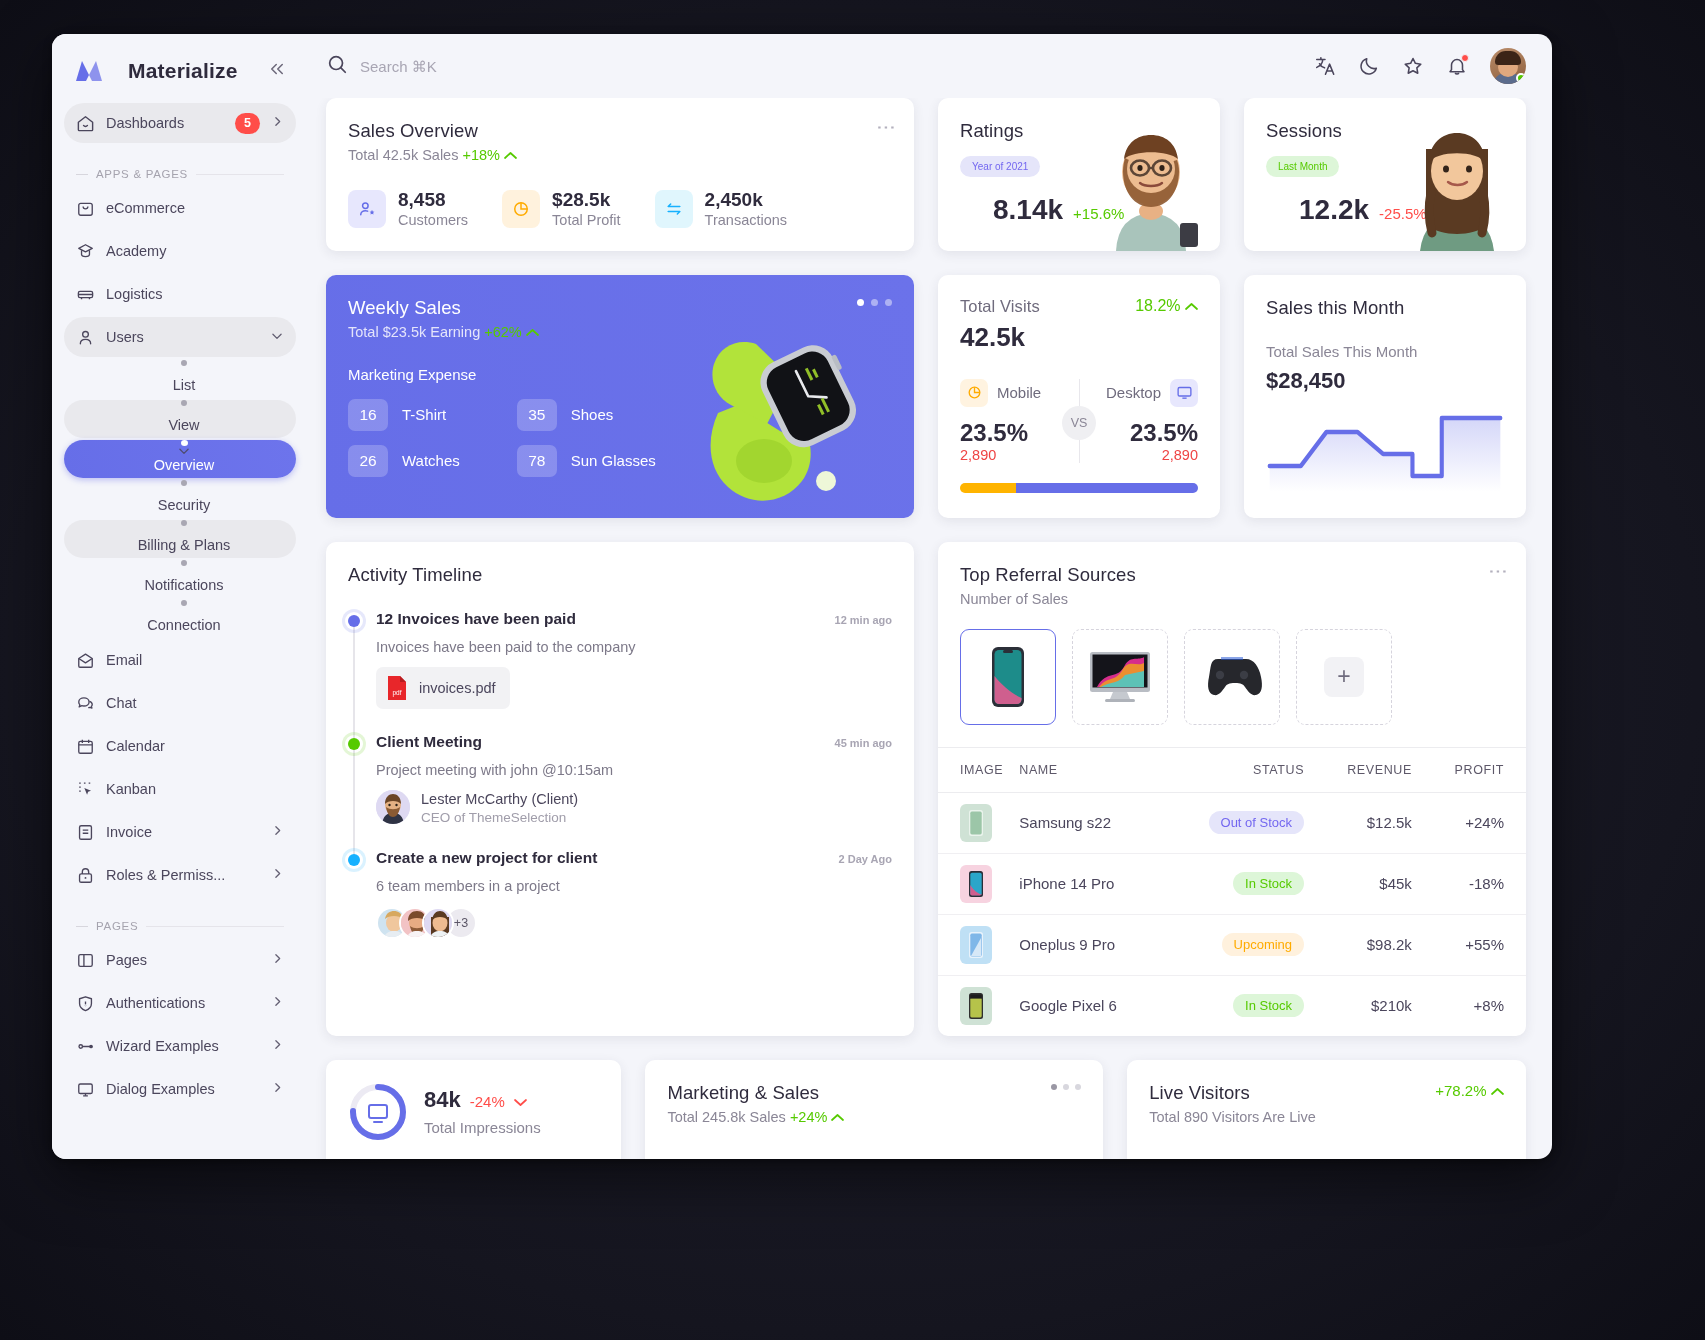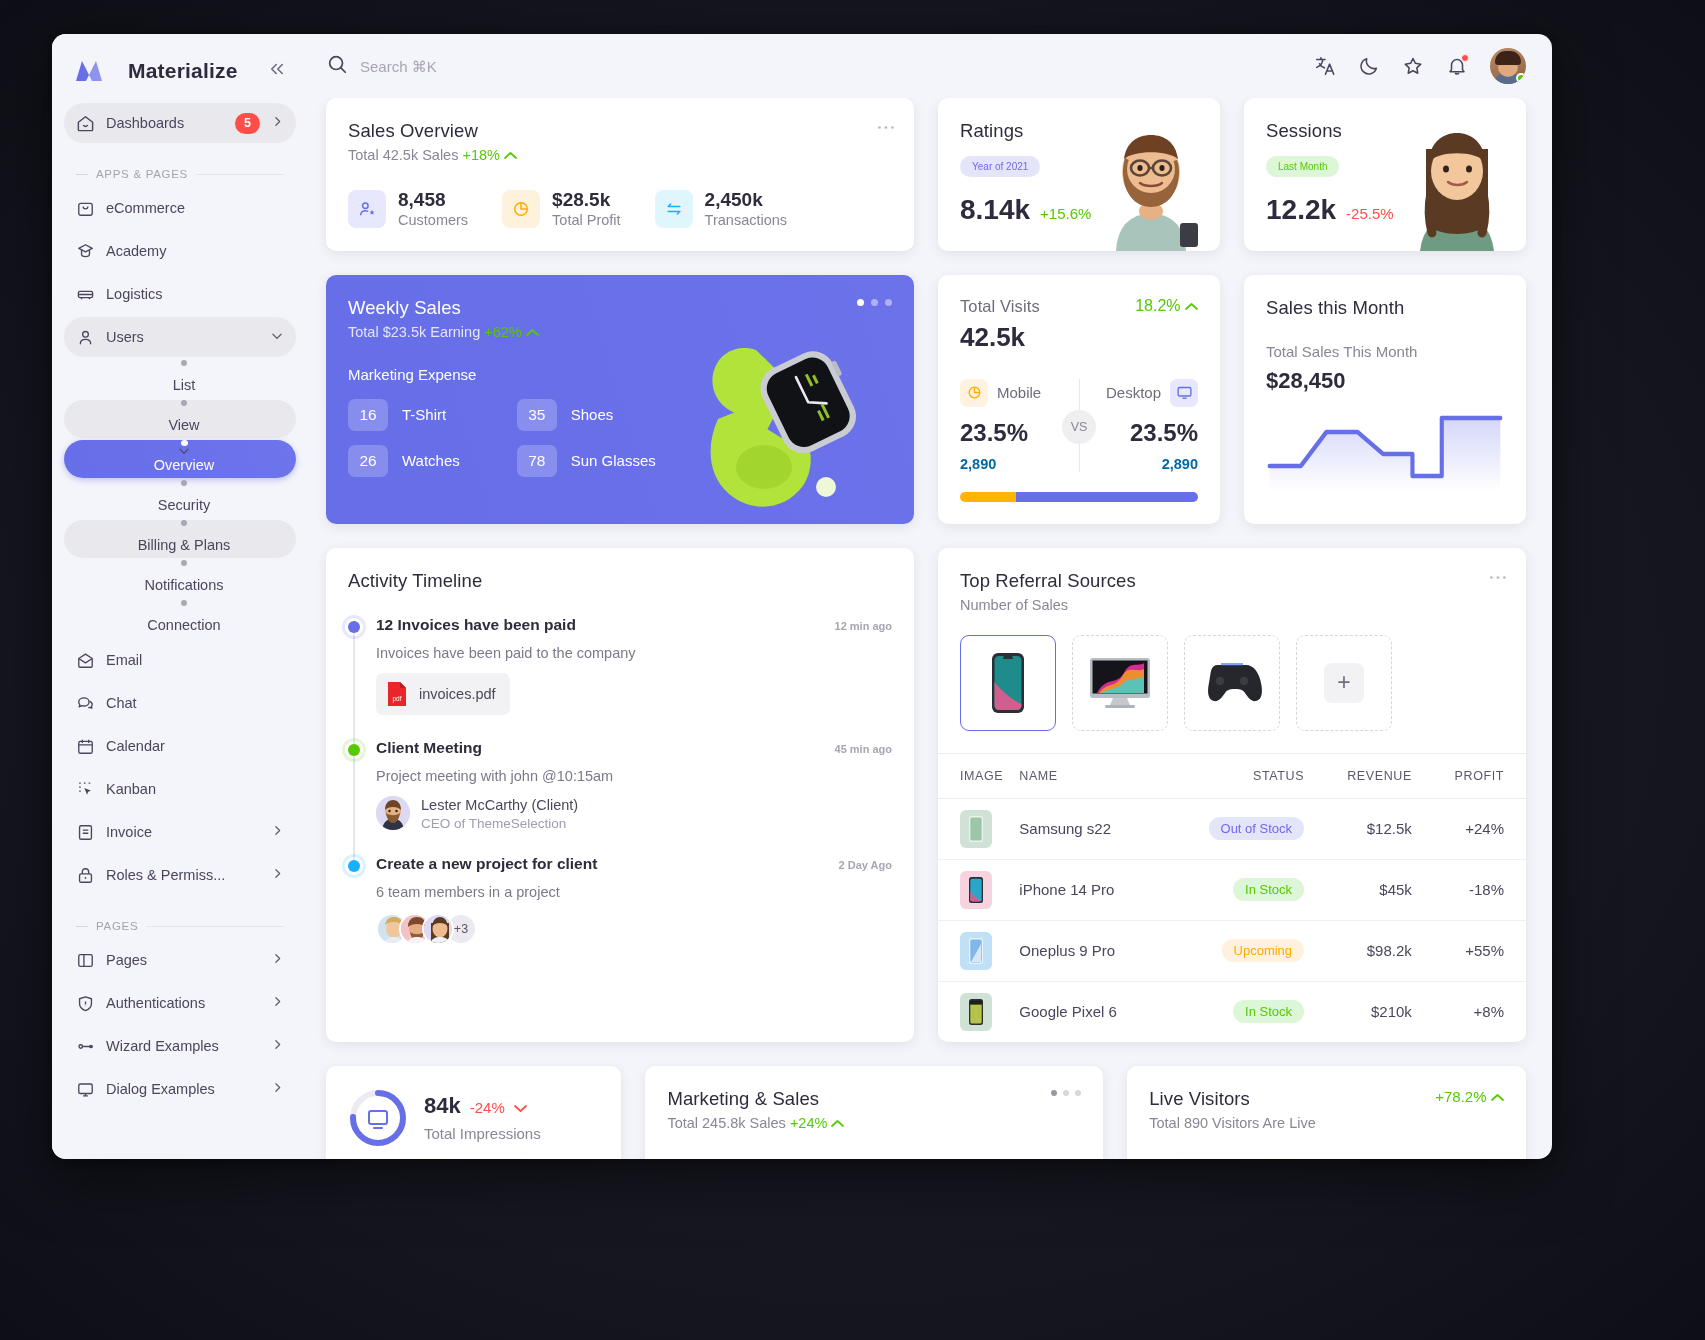--- a/index.html
+++ b/index.html
@@ -164,21 +164,21 @@
   .so-lbl { font-size: 14.5px; color:#8a8696; }
 
   
   .mini { overflow: hidden; }
   .chip {
     display:inline-block; margin-top: 14px;
     font-size: 10px; border-radius: 14px; padding: 5px 12px; font-weight:500;
   }
   .chip.violet { background:#e5e5fa; color:#7367f0; }
   .chip.green  { background:#ddf6d8; color:#56ca00; }
-  .mini-val { font-size: 28px; color:#2f2b3d; font-weight:600; margin-top: 17px; display:flex; align-items:baseline; gap:10px; }
+  .mini-val { font-size: 28px; color:#2f2b3d; font-weight:600; margin-top: 17px; display:flex; align-items:baseline; gap:10px;margin-left:33px; }
   .mini-delta { font-size: 15px; }
   .mini-3d {
     position:absolute; right: 6px; bottom: 0; width: 126px; height: 132px;
   }
 
   
   .ws {
     grid-column: span 2;
     background: linear-gradient(73deg,#666ee8 0%, #6b72ea 100%);
     color: #fff; overflow: hidden;
@@ -205,21 +205,21 @@
   .tv-split { display:flex; margin-top: 26px; position:relative; }
   .tv-col { flex:1; }
   .tv-col.right { text-align:right; }
   .tv-row { display:flex; align-items:center; gap:9px; }
   .tv-row.right { justify-content:flex-end; }
   .tv-ic { width:28px; height:28px; border-radius:7px; display:flex; align-items:center; justify-content:center; flex:0 0 28px; }
   .tv-ic.amber { background:#fff3e0;}
   .tv-ic.violet{ background:#e7e7fd;}
   .tv-name { font-size:15px; color:#6f6b7d; }
   .tv-pct { font-size:24px; color:#2f2b3d; font-weight:600; margin-top:12px;}
-  .tv-cnt { font-size:14.5px; color:#0369a1; margin-top:9px;font-weight:bold;}
+  .tv-cnt { font-size:14.5px; color:#ef4444; margin-top:0;}
   .tv-div { position:absolute; left:50%; top:0; bottom:0; width:1px; background:#e8e7ec; }
   .vs-badge {
     position:absolute; left:50%; top:52%; transform:translate(-50%,-50%);
     width:34px; height:34px; border-radius:50%; background:#efeff2;
     display:flex; align-items:center; justify-content:center;
     font-size:12.5px; color:#8a8696; font-weight:500; z-index:2;
   }
   .tv-bar { display:flex; height:10px; border-radius:5px; overflow:hidden; margin-top:20px; }
   .tv-bar .a { background:#ffb400; }
   .tv-bar .b { background:#666ee8; }

